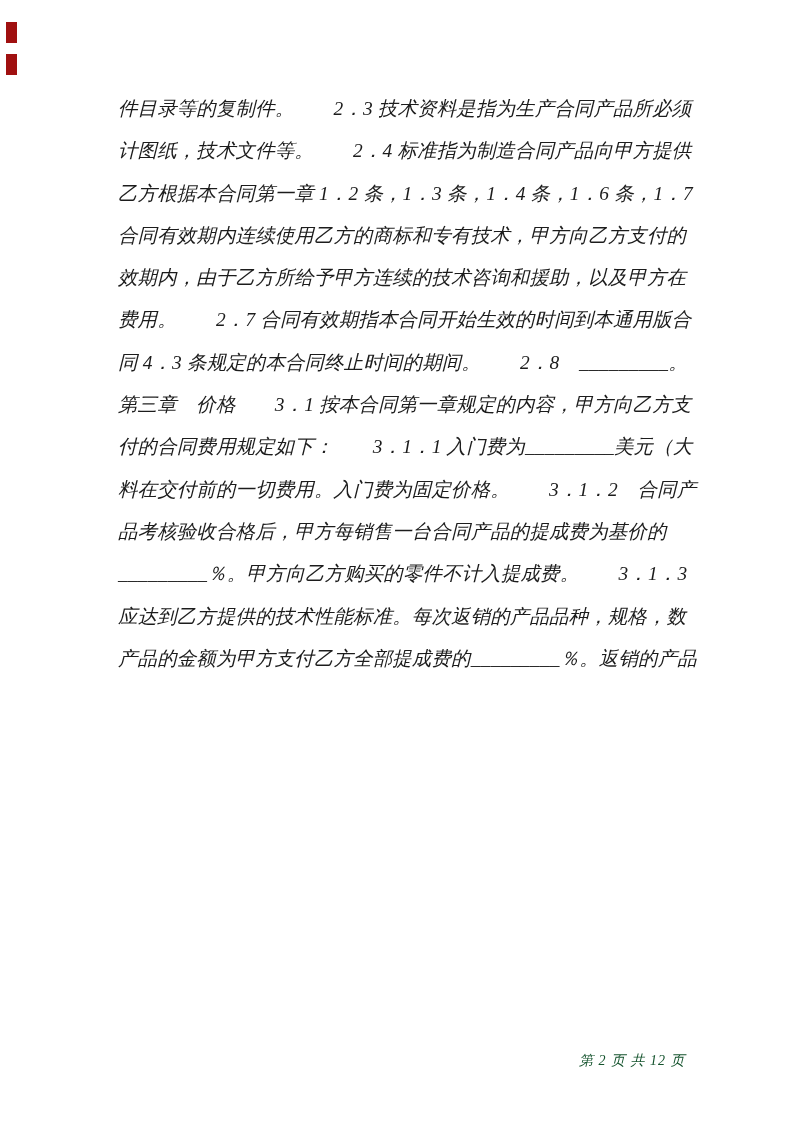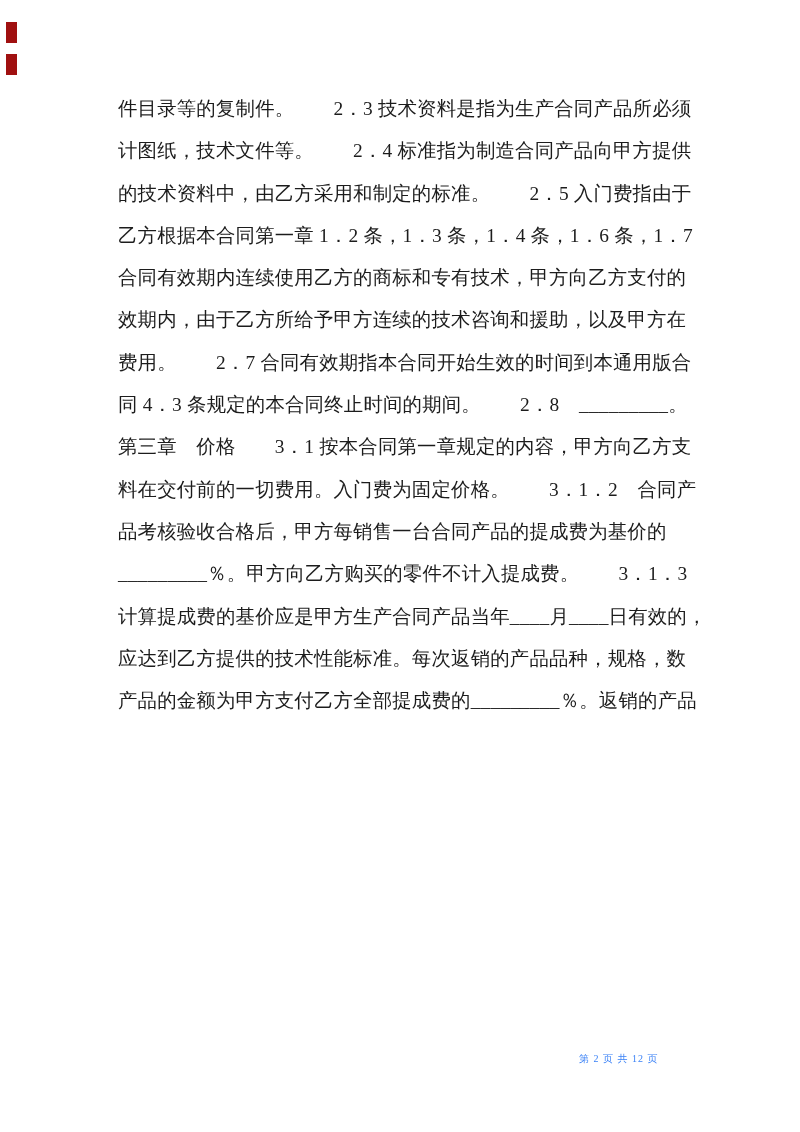--- a/index.html
+++ b/index.html
@@ -8,20 +8,21 @@
     background: #ffffff;
   }
   .page {
     position: relative;
     width: 800px;
     height: 1132px;
     background: #ffffff;
     overflow: hidden;
     font-family: "Liberation Serif", "DejaVu Serif", serif;
     color: #1c1c1c;
+    font-style: italic;
   }
   
   .corner-marks .mark {
     position: absolute;
     left: 6px;
     width: 11px;
     height: 21px;
     background: #a01010;
   }
   .corner-marks .mark-1 { top: 22px; }
@@ -41,49 +42,48 @@
     line-height: 42.3px;
     letter-spacing: 0.2px;
     color: #1c1c1c;
   }
 
   
   .page-footer {
     position: absolute;
     left: 579px;
     top: 1052px;
-    font-size: 10px;
+    font-size: 14px;
     letter-spacing: 1px;
-    color: #3b82f6;
+    color: #14532d;
     white-space: pre;
   }
 </style>
 </head>
 <body>
 
 <div class="page">
 
   <div class="corner-marks">
     <div class="mark mark-1"></div>
     <div class="mark mark-2"></div>
   </div>
 
   <div class="doc-body">
       <div class="line">件目录等的复制件。　　2．3 技术资料是指为生产合同产品所必须</div>
       <div class="line">计图纸，技术文件等。　　2．4 标准指为制造合同产品向甲方提供</div>
-      <div class="line">的技术资料中，由乙方采用和制定的标准。　　2．5 入门费指由于</div>
       <div class="line">乙方根据本合同第一章 1．2 条，1．3 条，1．4 条，1．6 条，1．7</div>
       <div class="line">合同有效期内连续使用乙方的商标和专有技术，甲方向乙方支付的</div>
       <div class="line">效期内，由于乙方所给予甲方连续的技术咨询和援助，以及甲方在</div>
       <div class="line">费用。　　2．7 合同有效期指本合同开始生效的时间到本通用版合</div>
       <div class="line">同 4．3 条规定的本合同终止时间的期间。　　2．8　_________。</div>
       <div class="line">第三章　价格　　3．1 按本合同第一章规定的内容，甲方向乙方支</div>
+      <div class="line">付的合同费用规定如下：　　3．1．1 入门费为_________美元（大</div>
       <div class="line">料在交付前的一切费用。入门费为固定价格。　　3．1．2　合同产</div>
       <div class="line">品考核验收合格后，甲方每销售一台合同产品的提成费为基价的</div>
       <div class="line">_________％。甲方向乙方购买的零件不计入提成费。　　3．1．3</div>
-      <div class="line">计算提成费的基价应是甲方生产合同产品当年____月____日有效的，</div>
       <div class="line">应达到乙方提供的技术性能标准。每次返销的产品品种，规格，数</div>
       <div class="line">产品的金额为甲方支付乙方全部提成费的_________％。返销的产品</div>
     </div>
 
   <div class="page-footer">第 2 页 共 12 页</div>
 
 </div>
 
 </body></html>

